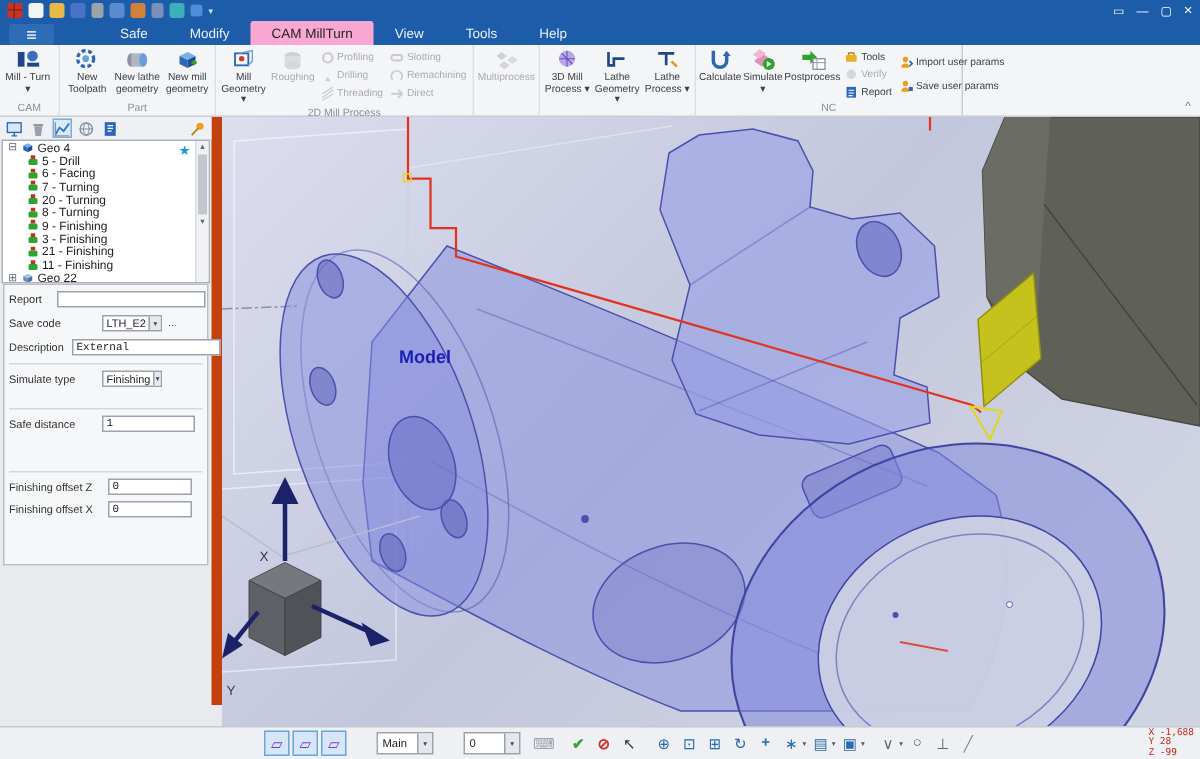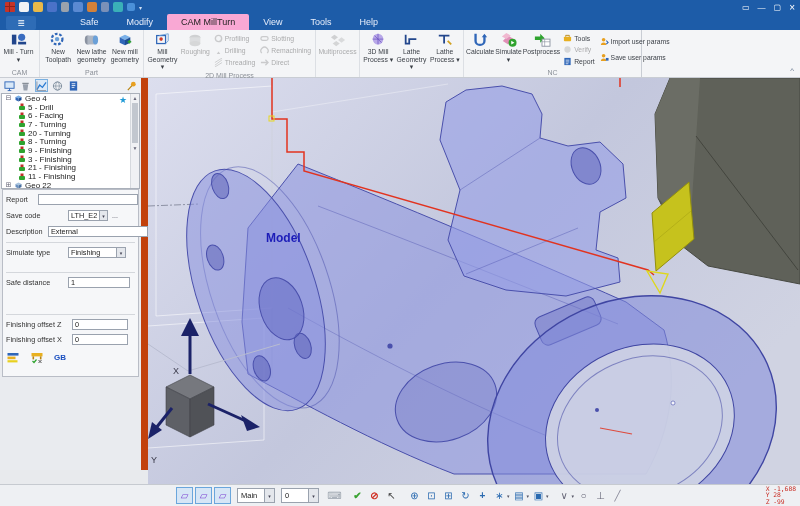--- a/index.html
+++ b/index.html
@@ -43,36 +43,36 @@
 .tree-star{position:absolute;right:12px;top:1px;color:#1f9ad6;font-size:9px}
 .tree-scroll{position:absolute;right:0;top:0;bottom:0;width:9px;background:#f0f1f4;border-left:1px solid #d6d9de;font-size:5px;color:#667;text-align:center;line-height:8px}
 .tree-scroll .thumb{background:#c2c7cf;height:40px;margin:1px}
 
 .ptabs{display:flex;padding:2px 2px 0;gap:1px;flex-wrap:wrap}
 .ptab{font-size:7.3px;padding:1.5px 0;text-align:center;background:#e4e7ec;border:1px solid #b9bdc6;border-bottom:none;border-radius:2px 2px 0 0;color:#333}
 .ptab.active{background:#f8f9fb}
 .pbody{margin:0 2px;border:1px solid #b9bdc6;background:#f6f7f9;padding:4px 3px;height:188px;position:relative}
 .frow{display:flex;align-items:center;margin-bottom:5px}
 .frow label{font-size:7.3px;color:#333;flex:none}
-.tinput{height:11px;border:1px solid #9aa2ae;background:#fff;font-size:7.3px;font-family:Liberation Sans, sans-serif;padding:0 2px;color:#222}
+.tinput{height:11px;border:1px solid #9aa2ae;background:#fff;font-size:7.3px;font-family:Liberation Mono, monospace;padding:0 2px;color:#222}
 .combo{display:flex;align-items:center;height:11px;border:1px solid #9aa2ae;background:#fff}
 .combo .cval{font-size:7.3px;padding:0 2px;flex:1}
 .combo .carr{width:9px;background:#e4e7ec;border-left:1px solid #9aa2ae;font-size:5px;text-align:center;color:#445;line-height:10px;height:100%}
 .morebtn{font-size:7px;margin-left:2px;color:#445;border:1px solid transparent;padding:0 1px}
 .psep{border:none;border-top:1px solid #d4d7dc;margin:4px 0}
 .pfooter{display:flex;align-items:center;gap:10px;margin-top:6px}
 .badge{color:#1a4fc0;font-weight:bold;font-size:8px}
 
 .btabs{position:absolute;left:0;top:496px;width:200px;height:14px;display:flex;background:#a21caf;gap:2px;padding:1px 4px 0}
 .btab{flex:1;font-size:7.5px;text-align:center;line-height:12px;border:1px solid #b9bdc6;background:#eff1f4;border-radius:0 0 3px 3px;color:#333}
 .btab.active{background:#fbfcfd}
 
 .statusbar{position:absolute;left:0;bottom:0;width:800px;height:22px;background:#eef0f3;border-top:1px solid #c6cad0;display:flex;align-items:center;padding-left:176px;gap:2px}
 .wp-btn{width:17px;height:17px;border:1px solid #6aa6dc;background:#d6e6f6;color:#7a3fd0;font-size:10px;display:flex;align-items:center;justify-content:center}
-.scombo{display:flex;align-items:center;height:15px;border:1px solid #9aa2ae;background:#fff;margin-left:4px}
+.scombo{display:flex;align-items:center;height:15px;border:1px solid #9aa2ae;background:#fff;margin-left:18px}
 .scombo .cval{font-size:7.5px;padding:0 3px;min-width:26px}
 .scombo .carr{width:10px;background:#e4e7ec;border-left:1px solid #9aa2ae;font-size:5px;text-align:center;line-height:14px;height:100%;color:#445}
 .sicon{width:15px;text-align:center;font-size:10px;color:#2a6ab0;flex:none}
 .sicon.gap{margin-left:6px}
 .sdrop{font-size:5px;color:#556;margin-left:-2px}
 .coords{margin-left:auto;margin-right:4px;color:#c8281e;font-size:6.3px;line-height:6.5px;font-family:"DejaVu Sans Mono",monospace;text-align:left}
 
 .viewport{position:absolute;left:148px;top:78px;width:652px;height:406px}
 .viewport svg{display:block}
 </style>
@@ -473,53 +473,38 @@
         </span>
       <span class="morebtn">...</span>
     </div>
     <div class="frow">
       <label style="width:42px">Description</label>
       <input class="tinput" style="flex: 1 1 0%;" value="External">
     </div>
     <hr class="psep">
     <div class="frow">
       <label style="width:62px">Simulate type</label>
-      <span class="combo" style="width:58px">
+      <span class="combo" style="width:40px">
           <span class="cval">Finishing</span>
           <span class="carr">▾</span>
         </span>
     </div>
     <hr class="psep" style="margin-top:14px">
     <div class="frow">
       <label style="width:62px">Safe distance</label>
       <input class="tinput" style="width: 62px;" value="1">
     </div>
     <hr class="psep" style="margin-top:26px">
     <div class="frow" style="margin-bottom:4px">
       <label style="width:66px">Finishing offset Z</label>
       <input class="tinput" style="width: 56px;" value="0">
     </div>
     <div class="frow" style="margin-bottom:0">
       <label style="width:66px">Finishing offset X</label>
       <input class="tinput" style="width: 56px;" value="0">
-    </div>
-    <div class="pfooter">
-      <svg width="14" height="13" viewBox="0 0 13 13">
-          <rect x="1" y="2" width="11" height="2.6" fill="#2f66b8"></rect>
-          <rect x="1" y="5.6" width="8" height="2.6" fill="#e8b020"></rect>
-          <rect x="1" y="9.2" width="10" height="2.2" fill="#e8d020"></rect>
-        </svg>
-      <svg width="14" height="13" viewBox="0 0 13 13">
-          <rect x="1" y="2" width="11" height="3.4" fill="#e8b020"></rect>
-          <rect x="2" y="5.4" width="1.6" height="3" fill="#b88410"></rect>
-          <rect x="9.4" y="5.4" width="1.6" height="3" fill="#b88410"></rect>
-          <path d="M2,10 l1.5,1.5 2.5,-3" stroke="#2fa32f" stroke-width="1.2" fill="none"></path>
-          <path d="M8,9 l3,3 M8,12 l3,-3" stroke="#555" stroke-width="1"></path>
-        </svg>
-      <span class="badge">GB</span>
     </div>
   </div>
 </div>
 
 <div class="viewport">
 <svg width="652" height="406" viewBox="0 0 652 406">
   <defs>
     <linearGradient id="bg" x1="0" y1="0" x2="1" y2="0.6">
       <stop offset="0" stop-color="#dcdeee"></stop>
           <stop offset="0.55" stop-color="#c3c7dd"></stop>

